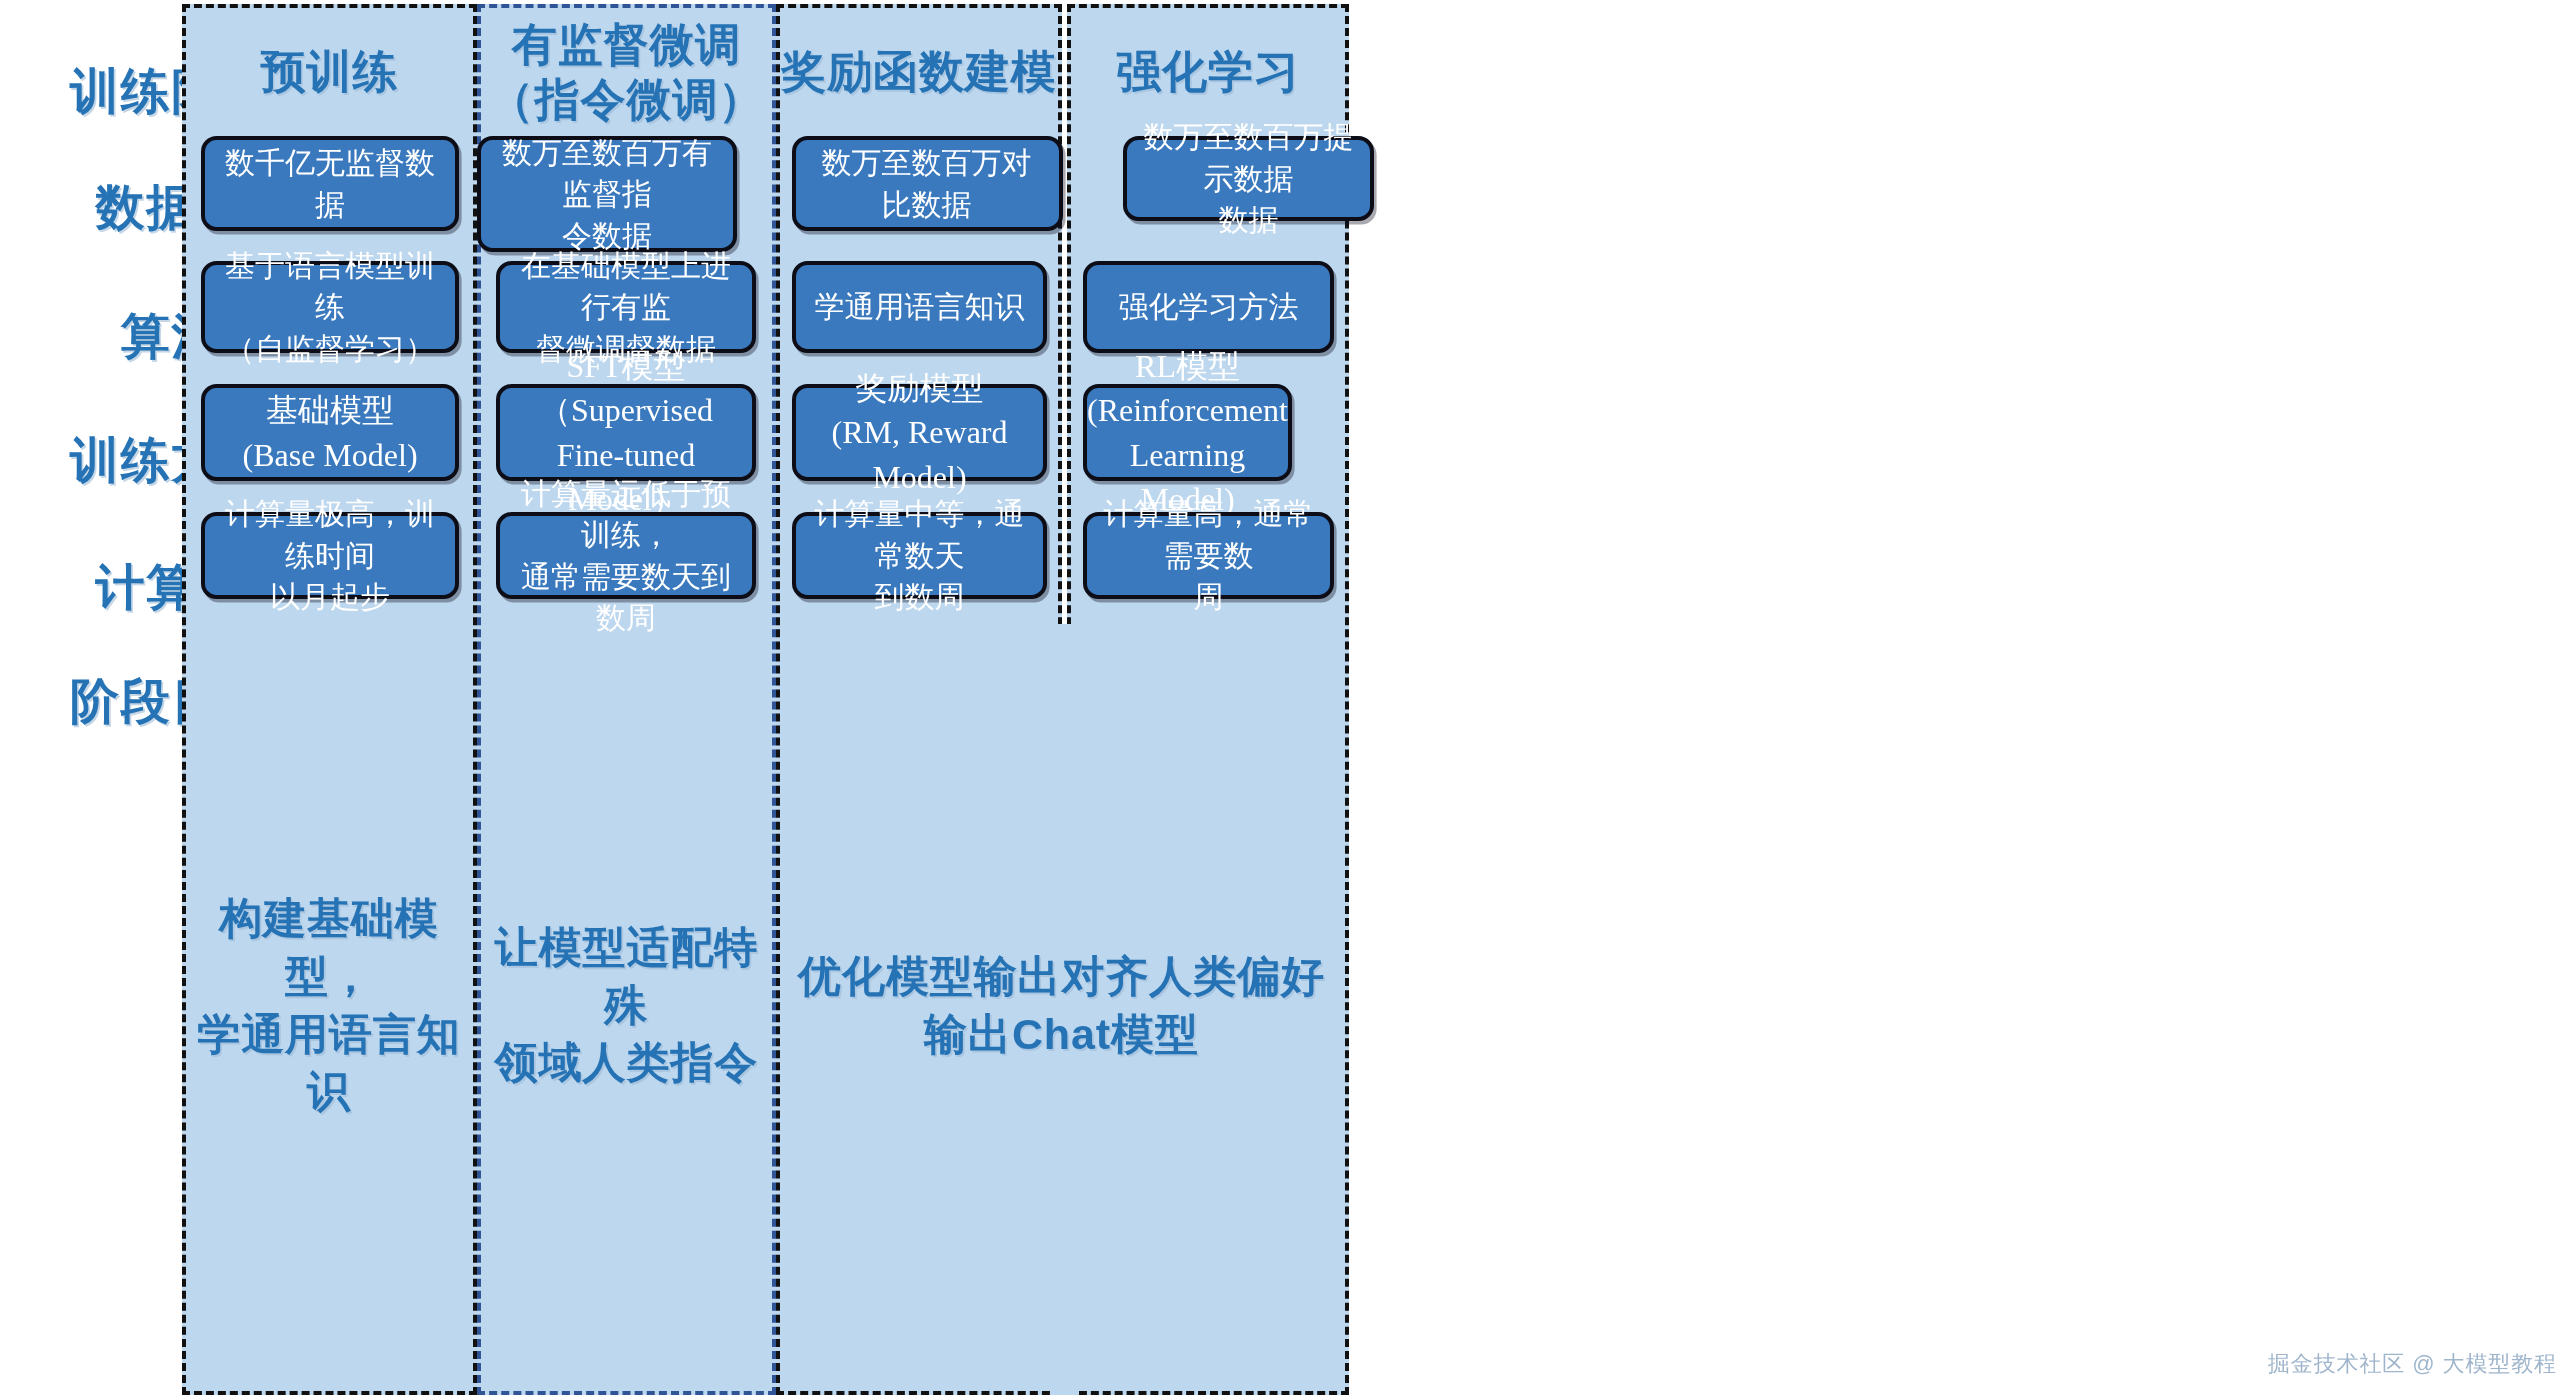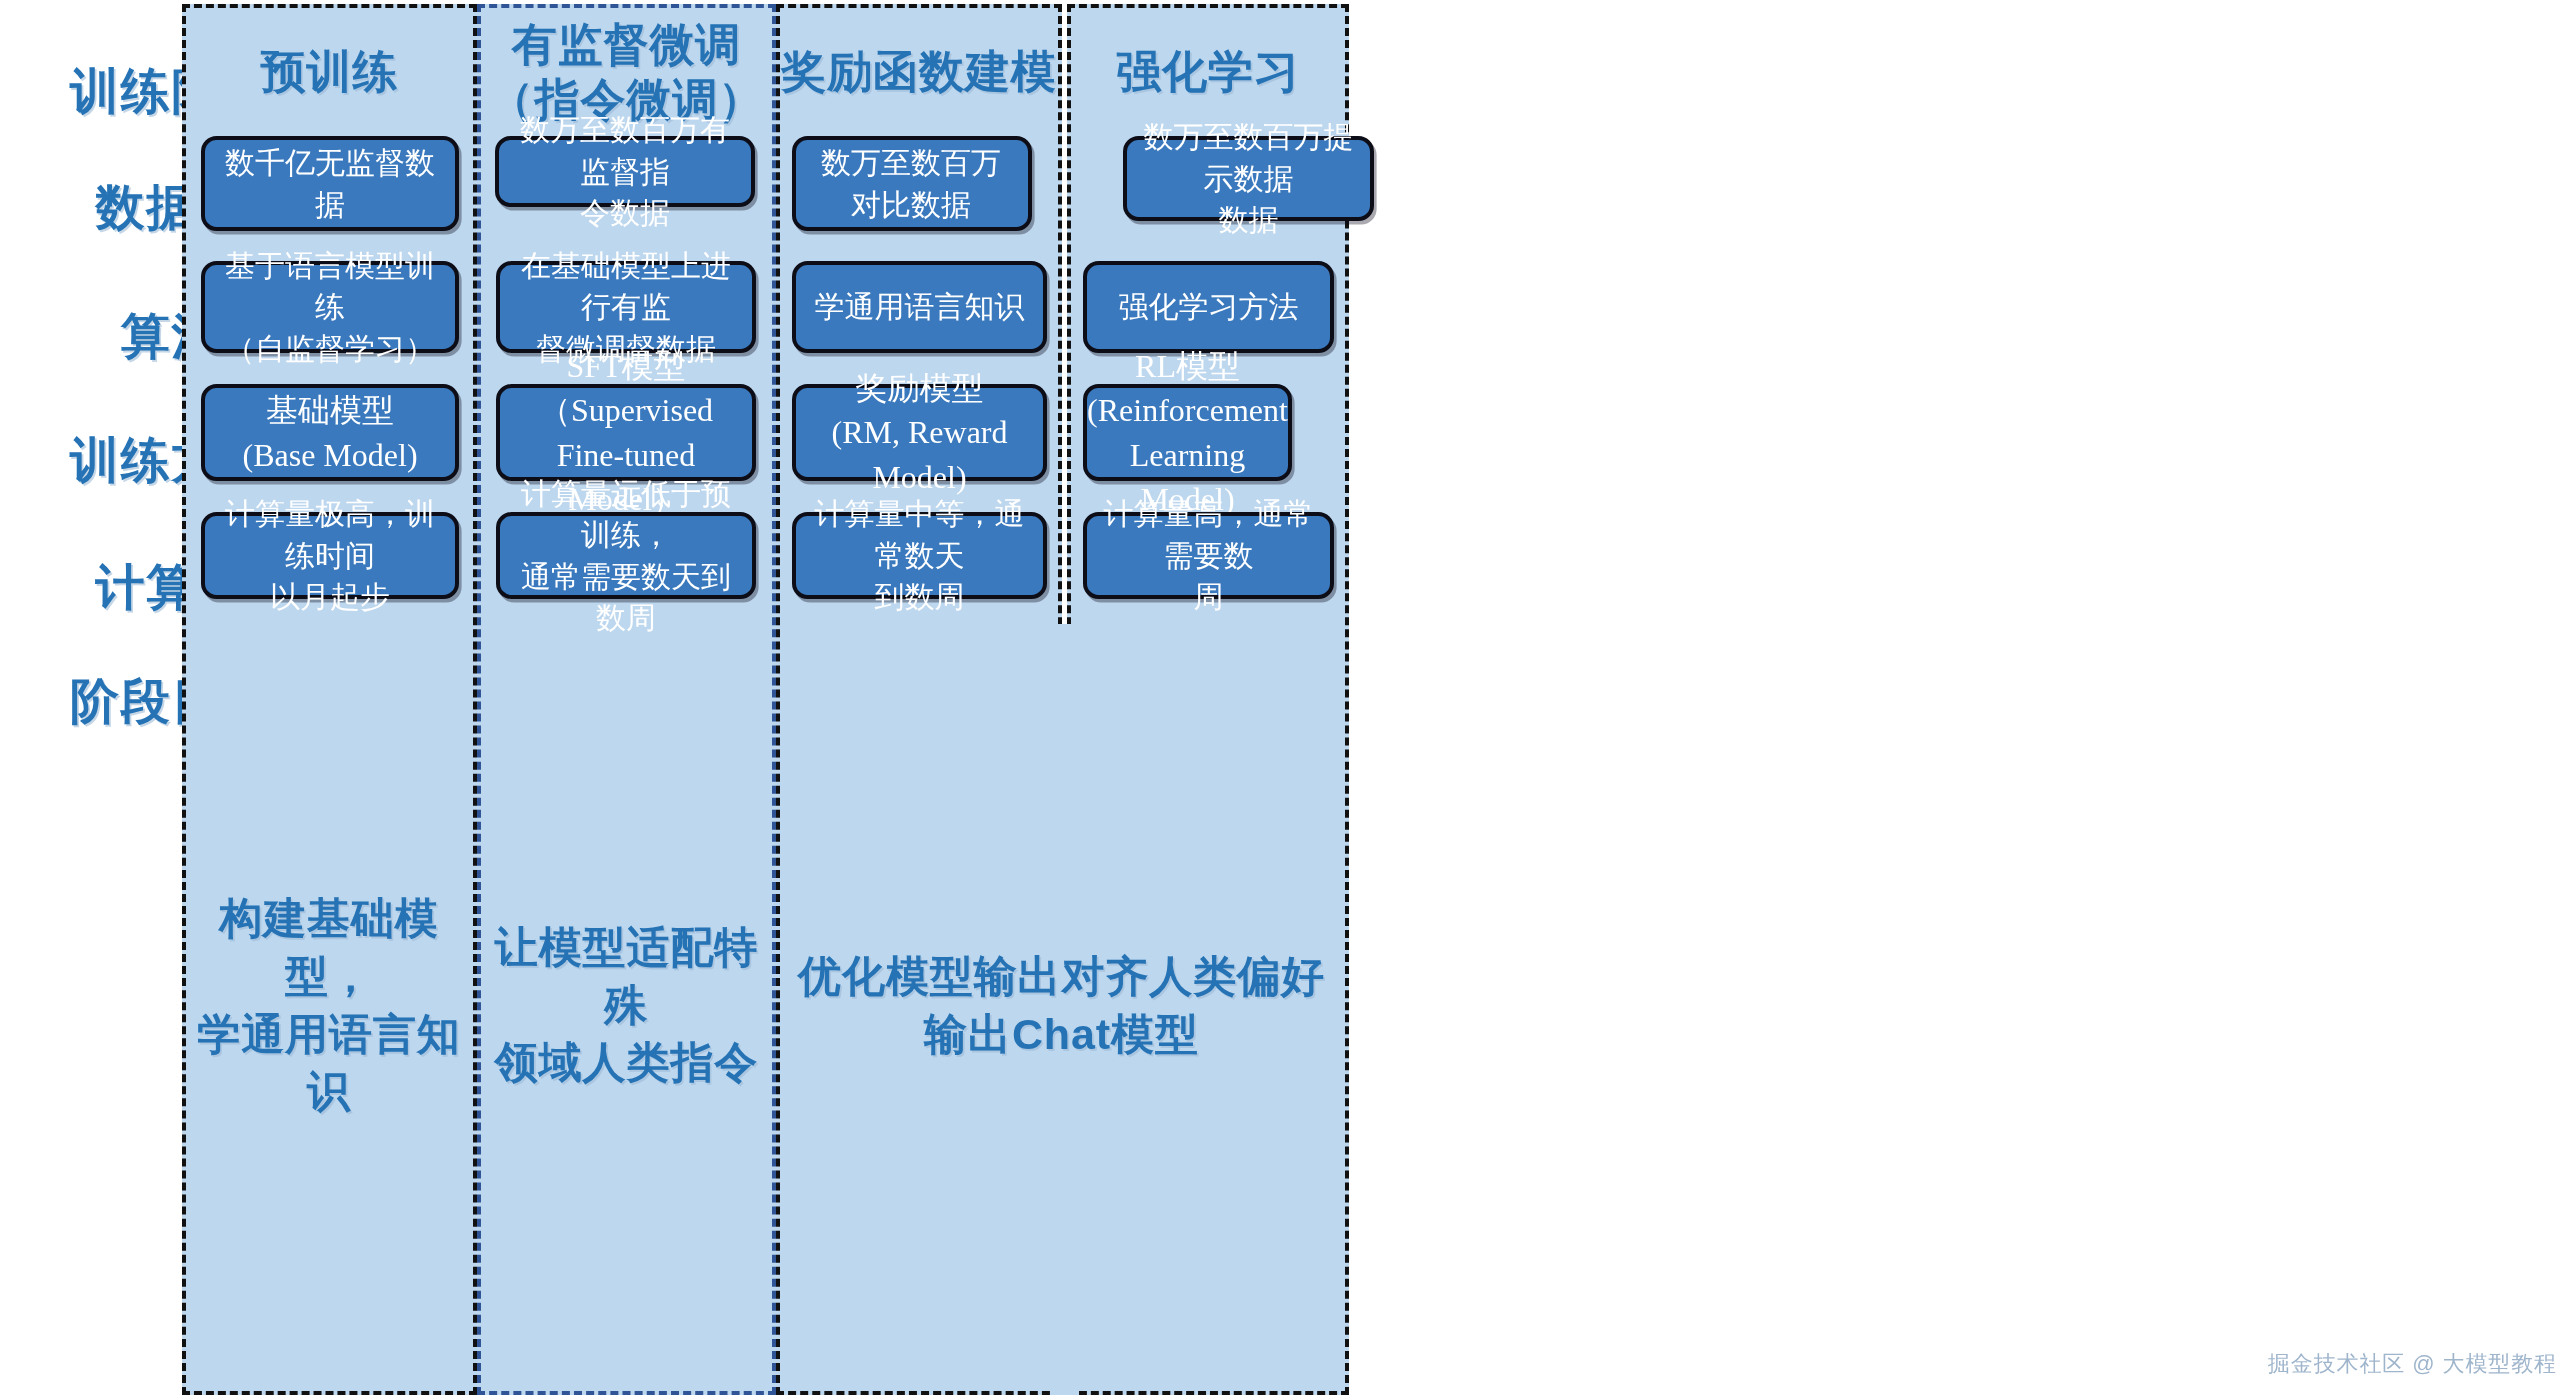--- a/index.html
+++ b/index.html
@@ -86,22 +86,22 @@
   <div class="col blueborder" style="left:477px;  width:299px; height:1391px;"></div>
   <div class="col" style="left:776px;  width:286px; height:1391px;"></div>
   <div class="col" style="left:1067px; width:282px; height:1391px;"></div>
 
   <div class="colhead" style="left:182px; top:12px; width:295px; height:121px;">预训练</div>
   <div class="colhead" style="left:477px; top:12px; width:299px; height:121px;">有监督微调<br>（指令微调）</div>
   <div class="colhead" style="left:776px; top:12px; width:286px; height:121px;">奖励函数建模</div>
   <div class="colhead" style="left:1067px;top:12px; width:282px; height:121px;">强化学习</div>
 
   <div class="cell" style="left:201px; top:136px; width:258px; height:95px;">数千亿无监督数据</div>
-  <div class="cell" style="left:495px; top:136px; width:260px; height:71px;">数万至数百万有监督指<br>令数据</div>
-  <div class="cell" style="left:792px; top:136px; width:240px; height:95px;padding-left:12px;">数万至数百万对比数据</div>
+  <div class="cell" style="left:477px; top:136px; width:260px; height:116px;">数万至数百万有监督指<br>令数据</div>
+  <div class="cell" style="left:792px; top:136px; width:271px; height:95px;padding-left:12px;">数万至数百万对比数据</div>
   <div class="cell" style="left:1083px;top:136px; width:251px; height:85px;margin-left:40px;">数万至数百万提示数据<br>数据</div>
 
   <div class="cell" style="left:201px; top:261px; width:258px; height:92px;">基于语言模型训练<br>（自监督学习）</div>
   <div class="cell" style="left:496px; top:261px; width:260px; height:92px;">在基础模型上进行有监<br>督微调督数据</div>
   <div class="cell" style="left:792px; top:261px; width:255px; height:92px;">学通用语言知识</div>
   <div class="cell" style="left:1083px;top:261px; width:251px; height:92px;">强化学习方法</div>
 
   <div class="cell serif" style="left:201px; top:384px; width:258px; height:97px;">基础模型<br>(Base Model)</div>
   <div class="cell serif" style="left:496px; top:384px; width:260px; height:97px;">SFT模型<br>（Supervised Fine-tuned<br>Model）</div>
   <div class="cell serif" style="left:792px; top:384px; width:255px; height:97px;">奖励模型<br>(RM, Reward Model)</div>

